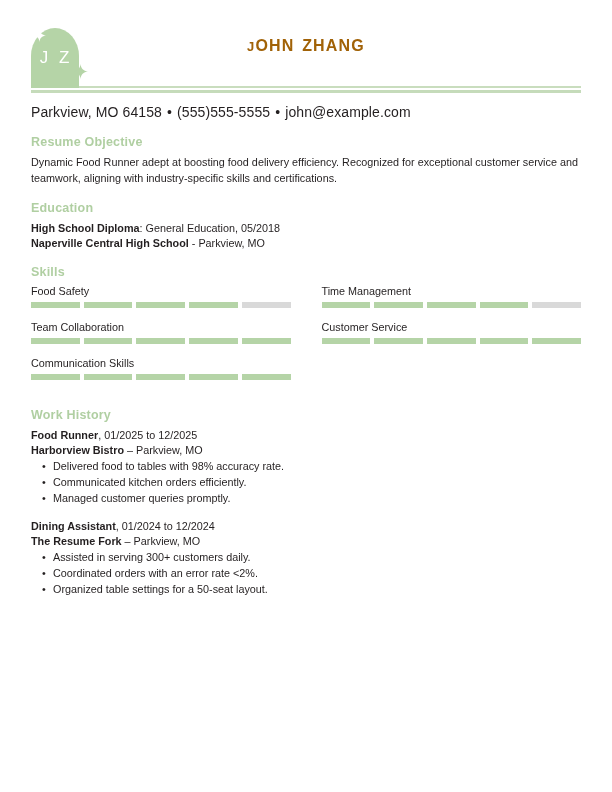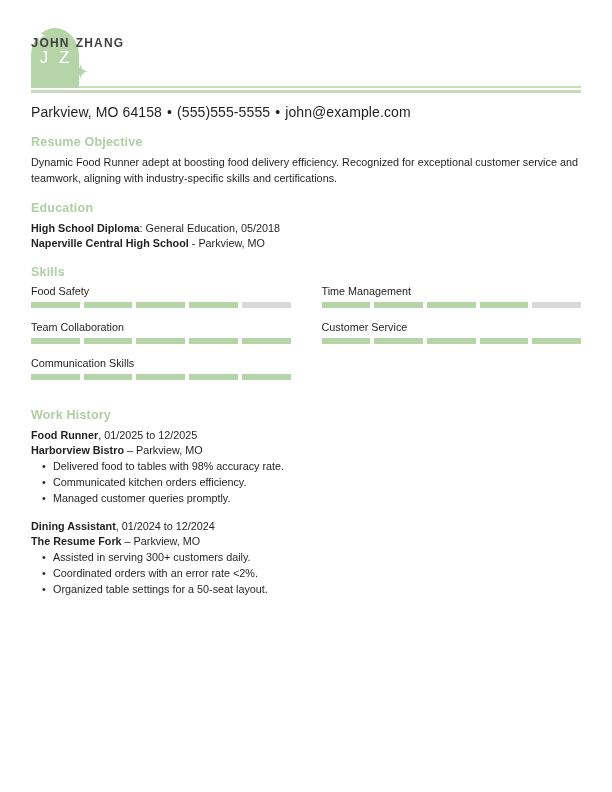--- a/index.html
+++ b/index.html
@@ -70,24 +70,24 @@
   .sparkle svg { display: block; width: 13px; height: 13px; }
   .sparkle-tl { left: 2px; top: 1px; }
   .sparkle-br { left: 42px; top: 36px; width: 15px; height: 15px; }
   .sparkle-br svg { width: 15px; height: 15px; }
 
   .name {
     position: absolute;
     left: 0;
     right: 0;
     top: 30px;
-    text-align: left;
-    color: #404040;
+    text-align: center;
+    color: #a16207;
     font-weight: bold;
-    font-size: 17px;
+    font-size: 23px;
     letter-spacing: 1.2px;
     font-variant: small-caps;
     text-transform: lowercase;
   }
   .name::first-letter { font-size: 19px; }
 
   
   .divider {
     margin-top: 2px;
   }
@@ -295,21 +295,21 @@
       </div>
     </div>
 
   <div class="section-title">Work History</div>
   <div id="work-list">
       <div class="job">
         <div class="job-line"><b>Food Runner</b><span>, 01/2025 to 12/2025</span></div>
         <div class="job-line"><b>Harborview Bistro</b><span> – Parkview, MO</span></div>
         <ul class="bullets">
           <li>Delivered food to tables with 98% accuracy rate.</li>
-          <li>Communicated kitchen orders efficiency.</li>
+          <li>Communicated kitchen orders efficiently.</li>
           <li>Managed customer queries promptly.</li>
         </ul>
       </div>
       <div class="job">
         <div class="job-line"><b>Dining Assistant</b><span>, 01/2024 to 12/2024</span></div>
         <div class="job-line"><b>The Resume Fork</b><span> – Parkview, MO</span></div>
         <ul class="bullets">
           <li>Assisted in serving 300+ customers daily.</li>
           <li>Coordinated orders with an error rate &lt;2%.</li>
           <li>Organized table settings for a 50-seat layout.</li>

